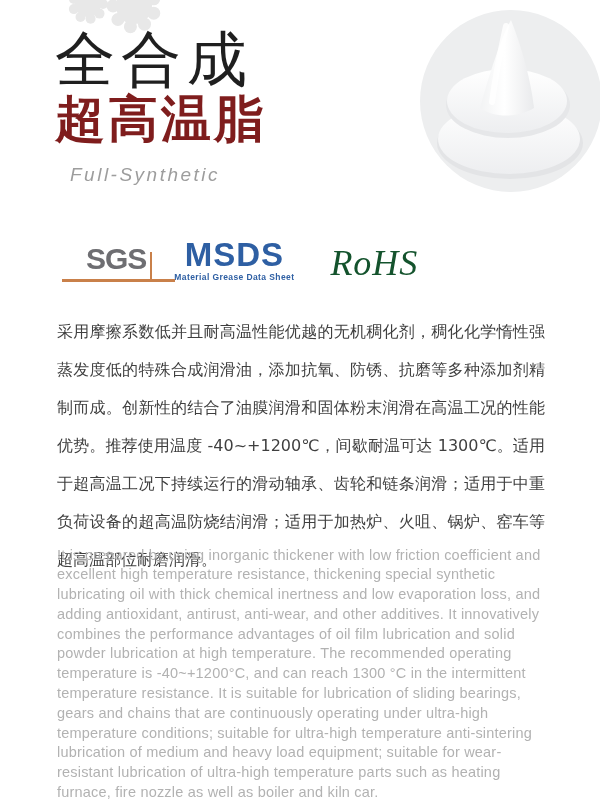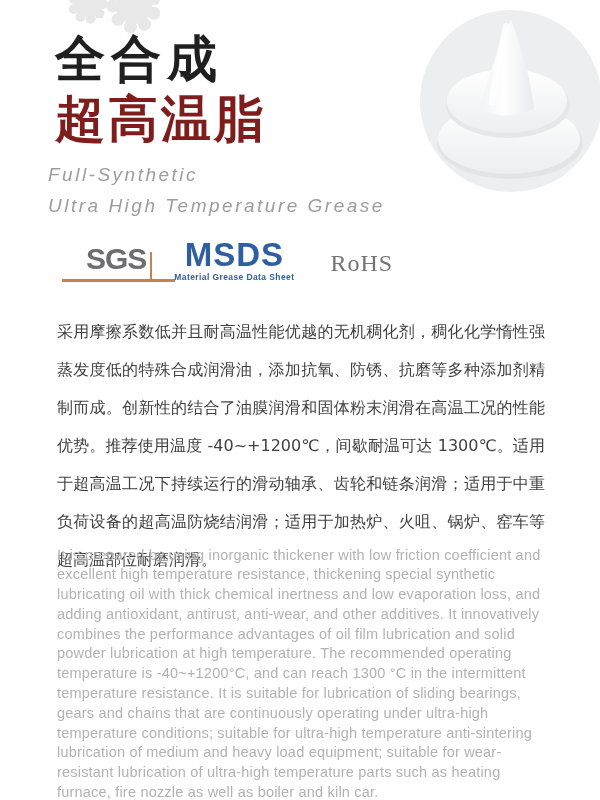--- a/index.html
+++ b/index.html
@@ -15,32 +15,32 @@
   
   .hero-circle{
     position:absolute;left:420px;top:10px;
     width:182px;height:182px;border-radius:50%;
     background:#EDEEEF;
   }
   .hero-circle svg{position:absolute;left:0;top:0;}
   
   .title-cn{
     position:absolute;left:55px;top:30px;
-    font-size:50px;line-height:58px;font-weight:700;
+    font-size:60px;line-height:58px;font-weight:400;
     letter-spacing:6px;color:#1F1F1F;
     font-family:"DejaVu Sans","Liberation Sans",sans-serif;
   }
   .title-cn-red{
     position:absolute;left:55px;top:90px;
     font-size:50px;line-height:58px;font-weight:800;
     letter-spacing:3px;color:#7f1d1d;
     font-family:"DejaVu Sans","Liberation Sans",sans-serif;
   }
   .subtitle{
-    position:absolute;left:48px;top:159px;
+    position:absolute;left:70px;top:159px;
     font-size:19px;line-height:31px;font-style:italic;
     letter-spacing:2.5px;color:#9D9D9D;font-weight:500;
   }
   
   .certs{
     position:absolute;left:62px;top:238px;
     display:flex;align-items:flex-end;
   }
   .sgs{
     position:relative;
@@ -66,22 +66,22 @@
   .msds-label{
     font-size:33px;font-weight:800;letter-spacing:1px;
     color:#2E5FA3;line-height:30px;
   }
   .msds-sublabel{
     font-size:8.5px;font-weight:700;letter-spacing:0.4px;
     color:#2E5FA3;margin-top:2px;white-space:nowrap;
   }
   .rohs{
     font-family:"Liberation Serif","DejaVu Serif",serif;
-    font-size:24px;font-weight:500;letter-spacing:1px;
-    color:#737373;line-height:38px;padding-top:2px;
+    font-size:36px;font-weight:500;letter-spacing:1px;
+    color:#14532d;line-height:38px;padding-top:2px;font-style:italic;
   }
   
   .desc-cn{
     position:absolute;left:57px;top:297px;
     width:488px;
     font-size:16px;line-height:38px;
     color:#3F3F3F;font-weight:500;
     text-align:justify;
     font-family:"DejaVu Sans","Liberation Sans",sans-serif;
   }
@@ -148,21 +148,20 @@
       <path d="M 60 98 C 70 62 81 28 91 10 C 99 30 110 64 114 98 C 98 108 74 108 60 98 Z" fill="url(#coneShade)"></path>
       <path d="M 86 16 C 82 34 76 62 72 92" stroke="#FFFFFF" stroke-width="6" fill="none" stroke-linecap="round" opacity="0.8"></path>
     </svg>
   </div>
 
   <div class="title-cn">全合成</div>
   <div class="title-cn-red">超高温脂</div>
 
   <div class="subtitle">
     <div>Full-Synthetic</div>
-    <div>Ultra High Temperature Grease</div>
   </div>
 
   <div class="certs">
     <div class="sgs">
       <span class="sgs-label">SGS</span>
       <span class="sgs-underline"></span>
       <span class="sgs-rightline"></span>
     </div>
     <div class="msds">
       <span class="msds-label">MSDS</span>

